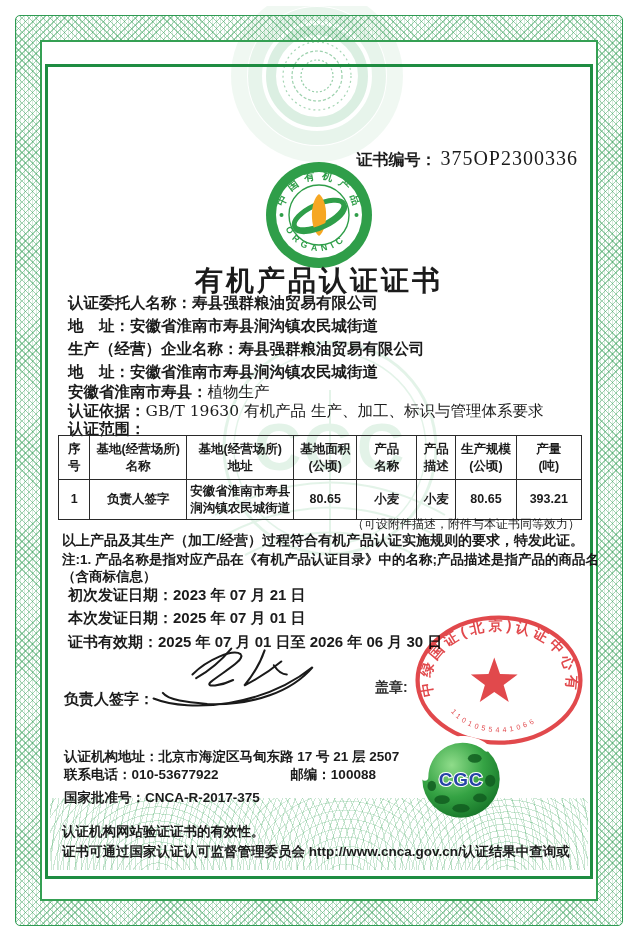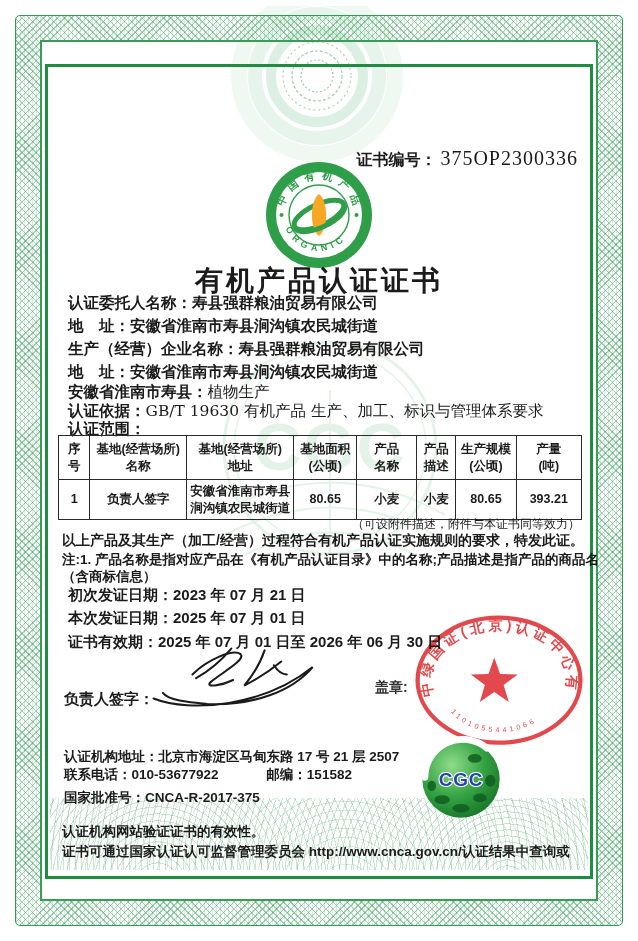--- a/index.html
+++ b/index.html
@@ -72,21 +72,21 @@
   .note2 { left:62px; top:568px; font-size:13.5px; font-weight:700; }
   .date-line { left:68px; font-size:15px; font-weight:700; white-space:nowrap; }
 
   .signer-label { left:64px; top:690px; font-size:15px; font-weight:700; }
   .signature-svg { left:140px; top:643px; }
   .seal-label { left:375px; top:679px; font-size:14px; font-weight:700; color:#333; }
   .seal-svg { left:408px; top:612px; mix-blend-mode:multiply; opacity:.92; z-index:6; }
   .cgc-globe { left:416px; top:736px; z-index:7; }
 
   .agency-line { left:64px; font-size:13.5px; font-weight:700; white-space:nowrap; }
-  .zip-part { margin-left:44px; }
+  .zip-part { margin-left:68px; }
 
   .footer-text { left:62px; top:822px; width:520px; font-size:13.5px; font-weight:700; line-height:1.45; }
 </style>
 </head>
 <body>
 
 <div class="page">
 
   <div class="frame-band"></div>
   <div class="frame-mid"></div>
@@ -259,21 +259,21 @@
       <text font-size="7.5" fill="#df393d" letter-spacing="3.5" font-family="Liberation Sans, sans-serif">
         <textPath href="#sealCode" startOffset="4">1101055441066</textPath>
       </text>
     </svg>
 
     <div class="abs agency-line" style="top:748px">
       <span>认证机构地址：</span><span>北京市海淀区马甸东路 17 号 21 层 2507</span>
     </div>
     <div class="abs agency-line" style="top:766px">
       <span>联系电话：</span><span>010-53677922</span>
-      <span class="zip-part">邮编：</span><span>151582</span>
+      <span class="zip-part">邮编：</span><span>100088</span>
     </div>
     <div class="abs agency-line" style="top:789px">
       <span>国家批准号：</span><span>CNCA-R-2017-375</span>
     </div>
 
     <svg class="abs cgc-globe" width="90" height="86" viewBox="0 0 100 100">
       <defs>
         <radialGradient id="gg" cx="38%" cy="32%" r="75%">
           <stop offset="0%" stop-color="#8fdc8a"></stop>
           <stop offset="55%" stop-color="#35a344"></stop>

